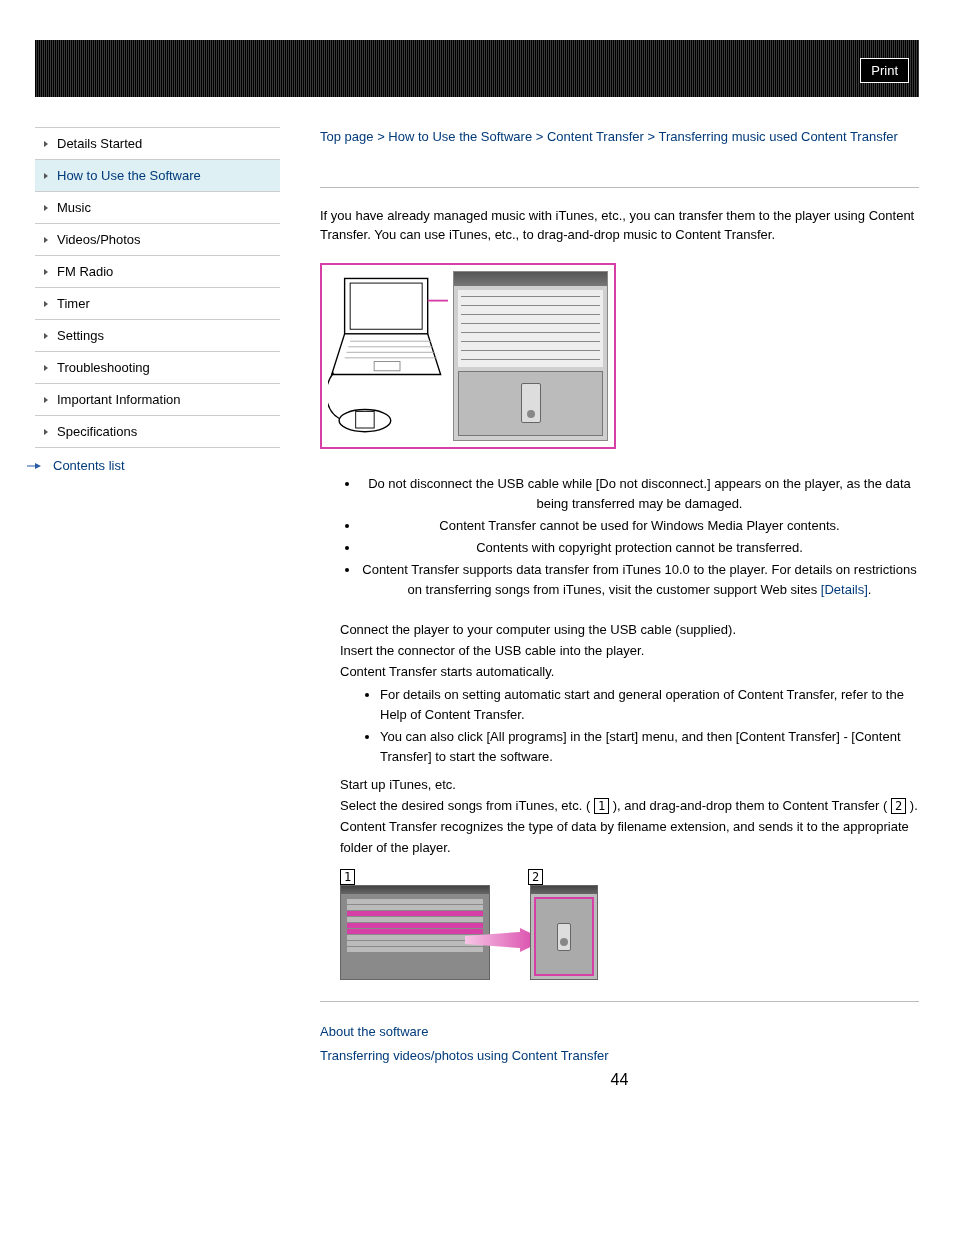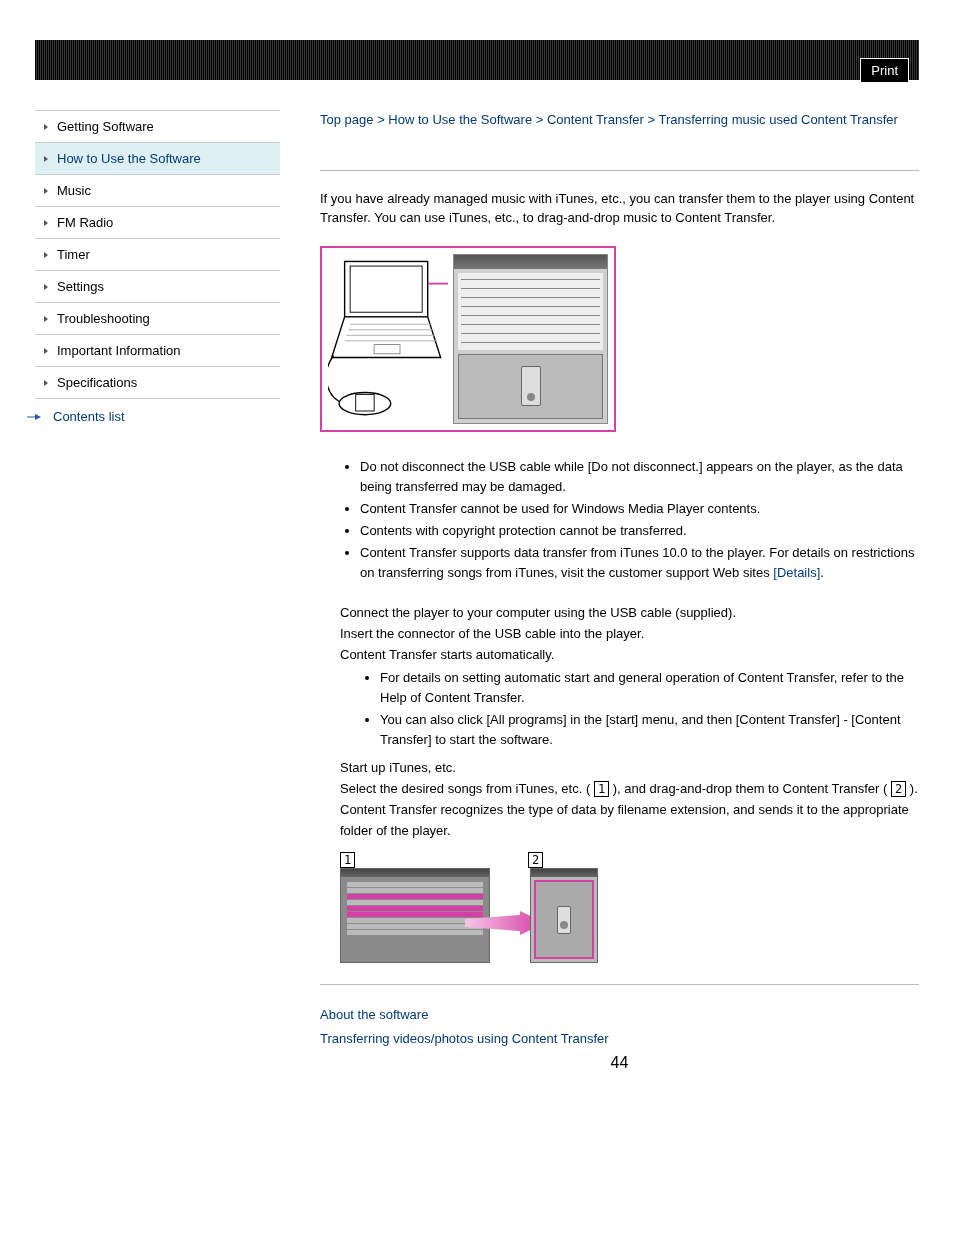--- a/index.html
+++ b/index.html
@@ -1,19 +1,19 @@
 <!DOCTYPE html>
 <html><head>
 <meta charset="utf-8">
 <style>
   * { box-sizing: border-box; margin: 0; padding: 0; }
   body { font-family: Arial, Helvetica, sans-serif; font-size: 13px; color: #000; background: #fff; }
   .page { width: 954px; margin: 0 auto; padding: 40px 35px; }
   .header-bar {
-    height: 40px;
+    height: 57px;
     background: repeating-linear-gradient(90deg, #000 0, #000 1px, #3a3a3a 1px, #3a3a3a 2px);
     position: relative;
     margin-bottom: 30px;
   }
   .print-btn {
     position: absolute; right: 10px; top: 18px;
     border: 1px solid #fff; color: #fff; background: #000;
     padding: 4px 10px; font-size: 13px; cursor: pointer;
   }
   .layout { display: flex; gap: 40px; }
@@ -54,21 +54,21 @@
     width: 155px; height: 170px; border: 1px solid #888; background: #cfcfcf;
     display: flex; flex-direction: column;
   }
   .app-titlebar { height: 14px; background: linear-gradient(#555,#777); }
   .app-body { flex: 1; display: flex; flex-direction: column; padding: 4px; gap: 4px; }
   .app-list { flex: 1; background: #eee; display: flex; flex-direction: column; justify-content: space-around; padding: 3px 0; }
   .app-row { height: 1px; background: #888; margin: 0 3px; }
   .app-target { height: 65px; background: #bbb; display: flex; align-items: center; justify-content: center; border:1px solid #777; }
   .device-icon { width: 20px; height: 40px; background: #ddd; border: 1px solid #666; border-radius: 2px; position: relative; }
   .device-icon::after { content:""; position:absolute; bottom:4px; left:50%; transform:translateX(-50%); width:8px; height:8px; background:#888; border-radius:50%; }
-  ul.notes { list-style: disc; padding-left: 40px; margin: 25px 0 20px 0; }
+  ul.notes { list-style: disc; padding-left: 40px; margin: 25px 0 20px 0; text-align: center; }
   ul.notes li { line-height: 1.55; margin-bottom: 2px; }
   .details-link { color: #003a7a; cursor: pointer; }
   .steps { padding-left: 20px; }
   .steps p { line-height: 1.6; margin-bottom: 0; }
   ul.sub { list-style: disc; padding-left: 40px; margin: 2px 0 8px 0; }
   ul.sub li { line-height: 1.55; margin-bottom: 2px; }
   .boxed-num {
     display: inline-block; border: 1px solid #000; padding: 0 3px; font-family: monospace;
     font-size: 12px; line-height: 14px; vertical-align: baseline;
   }
@@ -101,23 +101,24 @@
 
 <div class="page">
 
   <div class="header-bar">
     <button class="print-btn">Print</button>
   </div>
 
   <div class="layout">
     <aside class="sidebar">
       <nav class="nav">
-        <div class="nav-item">Getting Software</div>
+        <div class="nav-item">Details Started</div>
         <div class="nav-item active">How to Use the Software</div>
         <div class="nav-item">Music</div>
+        <div class="nav-item">Videos/Photos</div>
         <div class="nav-item">FM Radio</div>
         <div class="nav-item">Timer</div>
         <div class="nav-item">Settings</div>
         <div class="nav-item">Troubleshooting</div>
         <div class="nav-item">Important Information</div>
         <div class="nav-item">Specifications</div>
       </nav>
       <div class="contents-list">
         <a>Contents list</a>
       </div>

